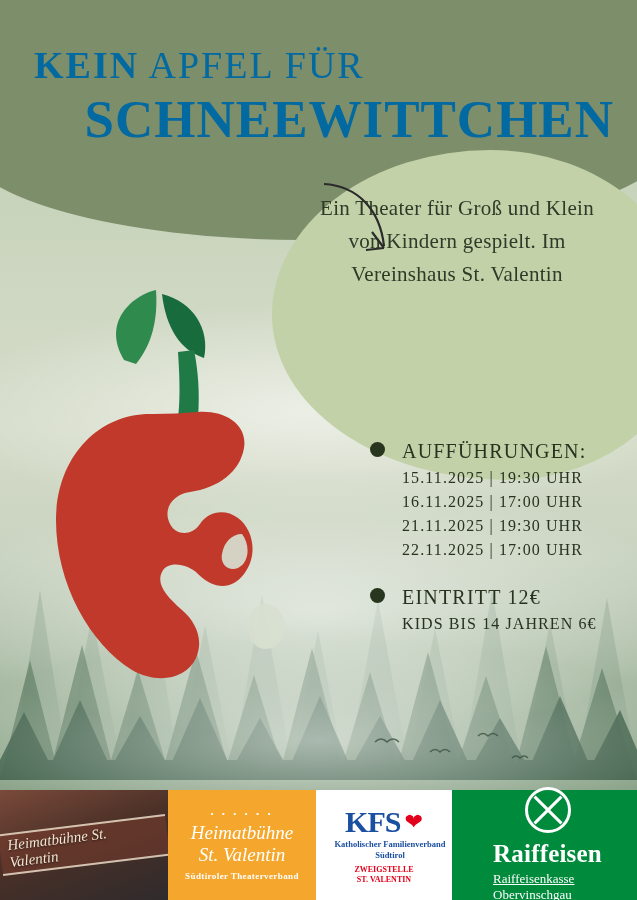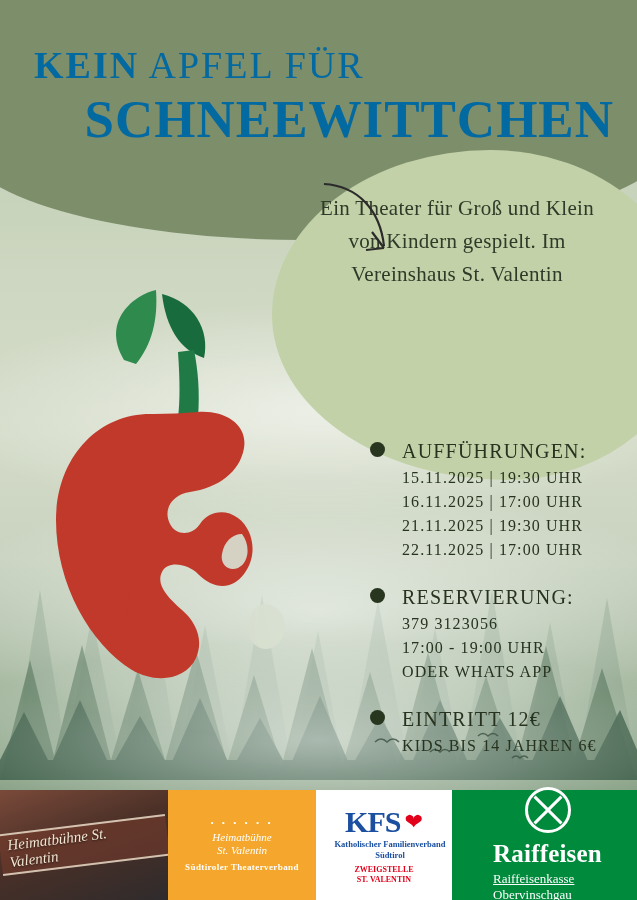--- a/index.html
+++ b/index.html
@@ -212,21 +212,21 @@
     background: #f4a72c;
     color: #ffffff;
   }
   .sp-heimat .dots {
     font-size: 9px;
     letter-spacing: 3px;
     color: #ffffff;
     margin-bottom: 3px;
   }
   .sp-heimat .l1 {
-    font-size: 11px;
+    font-size: 19px;
     font-style: italic;
     line-height: 1.15;
     text-align: center;
   }
   .sp-heimat .l3 {
     font-size: 9px;
     font-weight: bold;
     letter-spacing: .4px;
     margin-top: 6px;
   }
@@ -423,27 +423,20 @@
 
     <div class="detail-group">
       <span class="bullet"></span>
       <div class="detail-head">AUFFÜHRUNGEN:</div>
       <div class="detail-line">15.11.2025 | 19:30 UHR</div>
       <div class="detail-line">16.11.2025 | 17:00 UHR</div>
       <div class="detail-line">21.11.2025 | 19:30 UHR</div>
       <div class="detail-line">22.11.2025 | 17:00 UHR</div>
     </div>
 
-    <div class="detail-group">
-      <span class="bullet"></span>
-      <div class="detail-head">RESERVIERUNG:</div>
-      <div class="detail-line">379 3123056</div>
-      <div class="detail-line">17:00 - 19:00 UHR</div>
-      <div class="detail-line">ODER WHATS APP</div>
-    </div>
 
     <div class="detail-group">
       <span class="bullet"></span>
       <div class="detail-head">EINTRITT 12€</div>
       <div class="detail-line">KIDS BIS 14 JAHREN 6€</div>
     </div>
 
   </div>
 
   <div class="sponsors">

